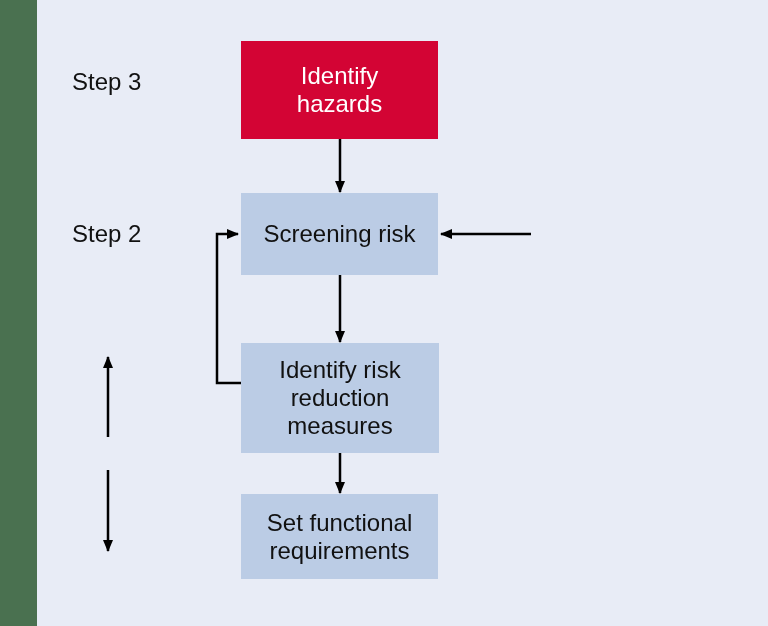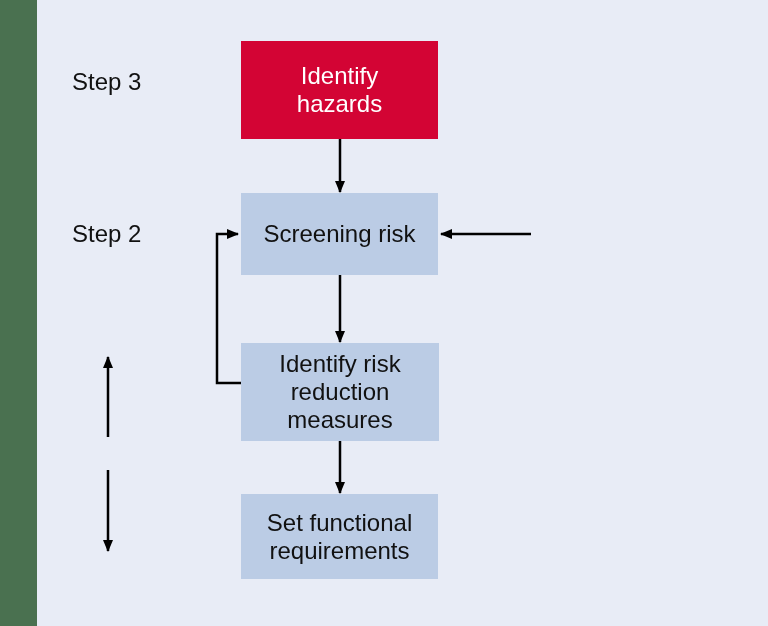--- a/index.html
+++ b/index.html
@@ -45,21 +45,21 @@
     background: var(--node_blue, #bbcce5);
     color: var(--text_dark, #111111);
   }
   .node.red {
     background: var(--node_red, #d30434);
     color: var(--text_light, #ffffff);
   }
   #node-identify-hazards        { left: 241px; top: 41px;  width: 197px; height: 98px; }
   #node-evaluate-risk           { left: 241px; top: 193px; width: 197px; height: 82px; }
   #node-screening-criteria      { left: 532px; top: 192px; width: 196px; height: 84px; }
-  #node-identify-risk-reduction { left: 241px; top: 343px; width: 198px; height: 98px; }
+  #node-identify-risk-reduction { left: 241px; top: 343px; width: 198px; height: 110px; }
   #node-set-functional          { left: 241px; top: 494px; width: 197px; height: 85px; text-align: center; }
   #step-1 { left: 72px; top: 68px; }
   #step-2 { left: 72px; top: 220px; }
   #step-3 { left: 73px; top: 434px; }
   svg.arrow-layer {
     position: absolute;
     left: 0;
     top: 0;
     width: 768px;
     height: 626px;

